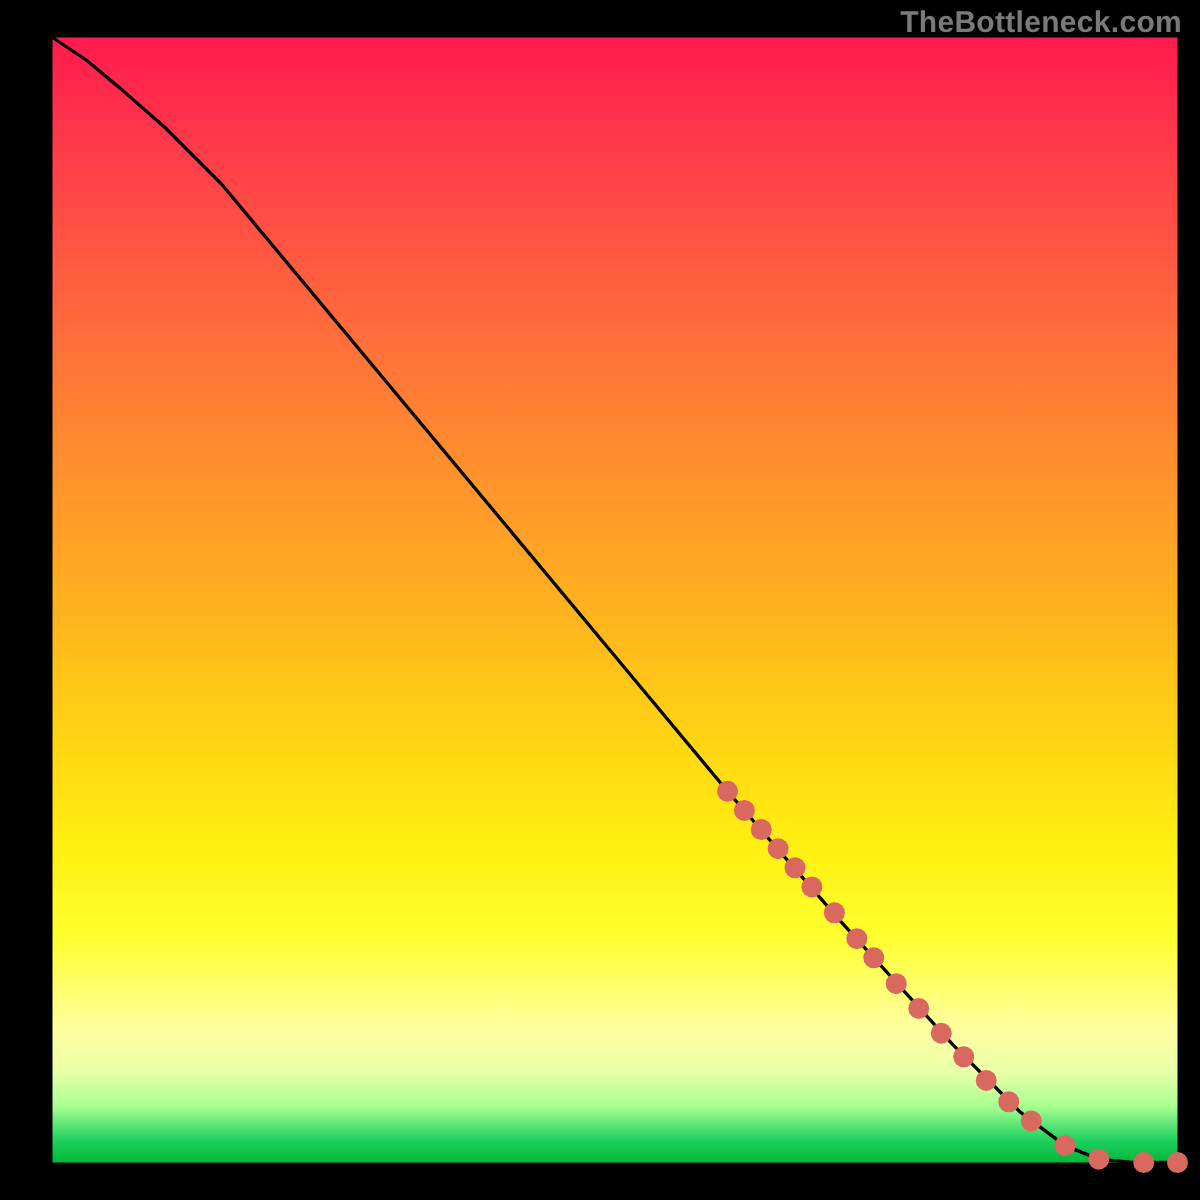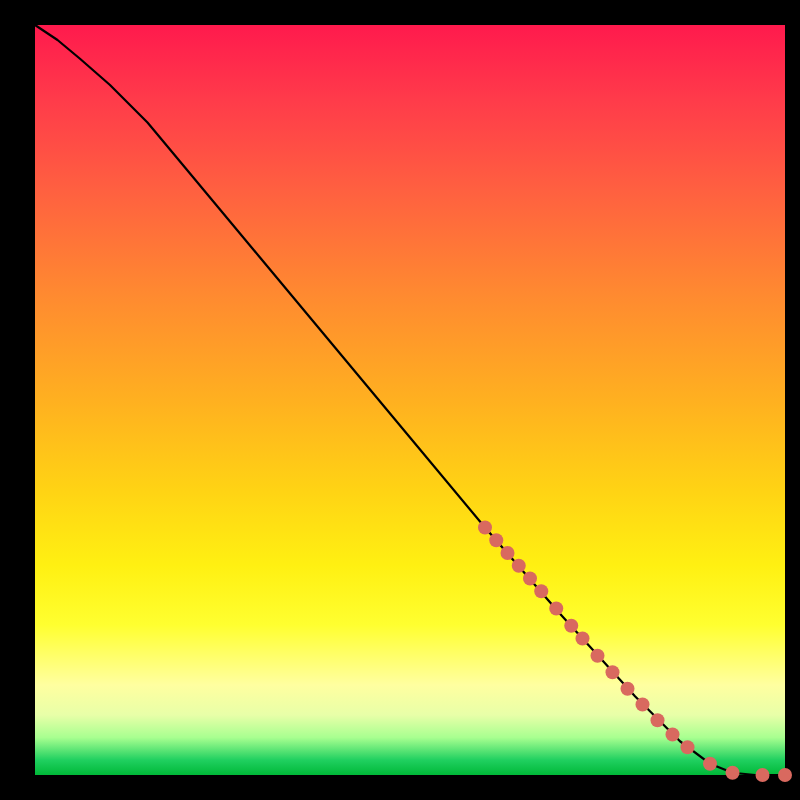--- a/index.html
+++ b/index.html
@@ -89,13 +89,14 @@
         <circle cx="622.50" cy="695.25" r="7" fill="#d9695f"></circle>
         <circle cx="637.50" cy="709.50" r="7" fill="#d9695f"></circle>
         <circle cx="652.50" cy="722.25" r="7" fill="#d9695f"></circle>
         <circle cx="675.00" cy="738.75" r="7" fill="#d9695f"></circle>
         <circle cx="697.50" cy="747.75" r="7" fill="#d9695f"></circle>
         <circle cx="727.50" cy="750.00" r="7" fill="#d9695f"></circle>
         <circle cx="750.00" cy="750.00" r="7" fill="#d9695f"></circle>
       </g>
   </svg>
 
+  <div class="watermark">TheBottleneck.com</div>
 </div>
 
 </body></html>

